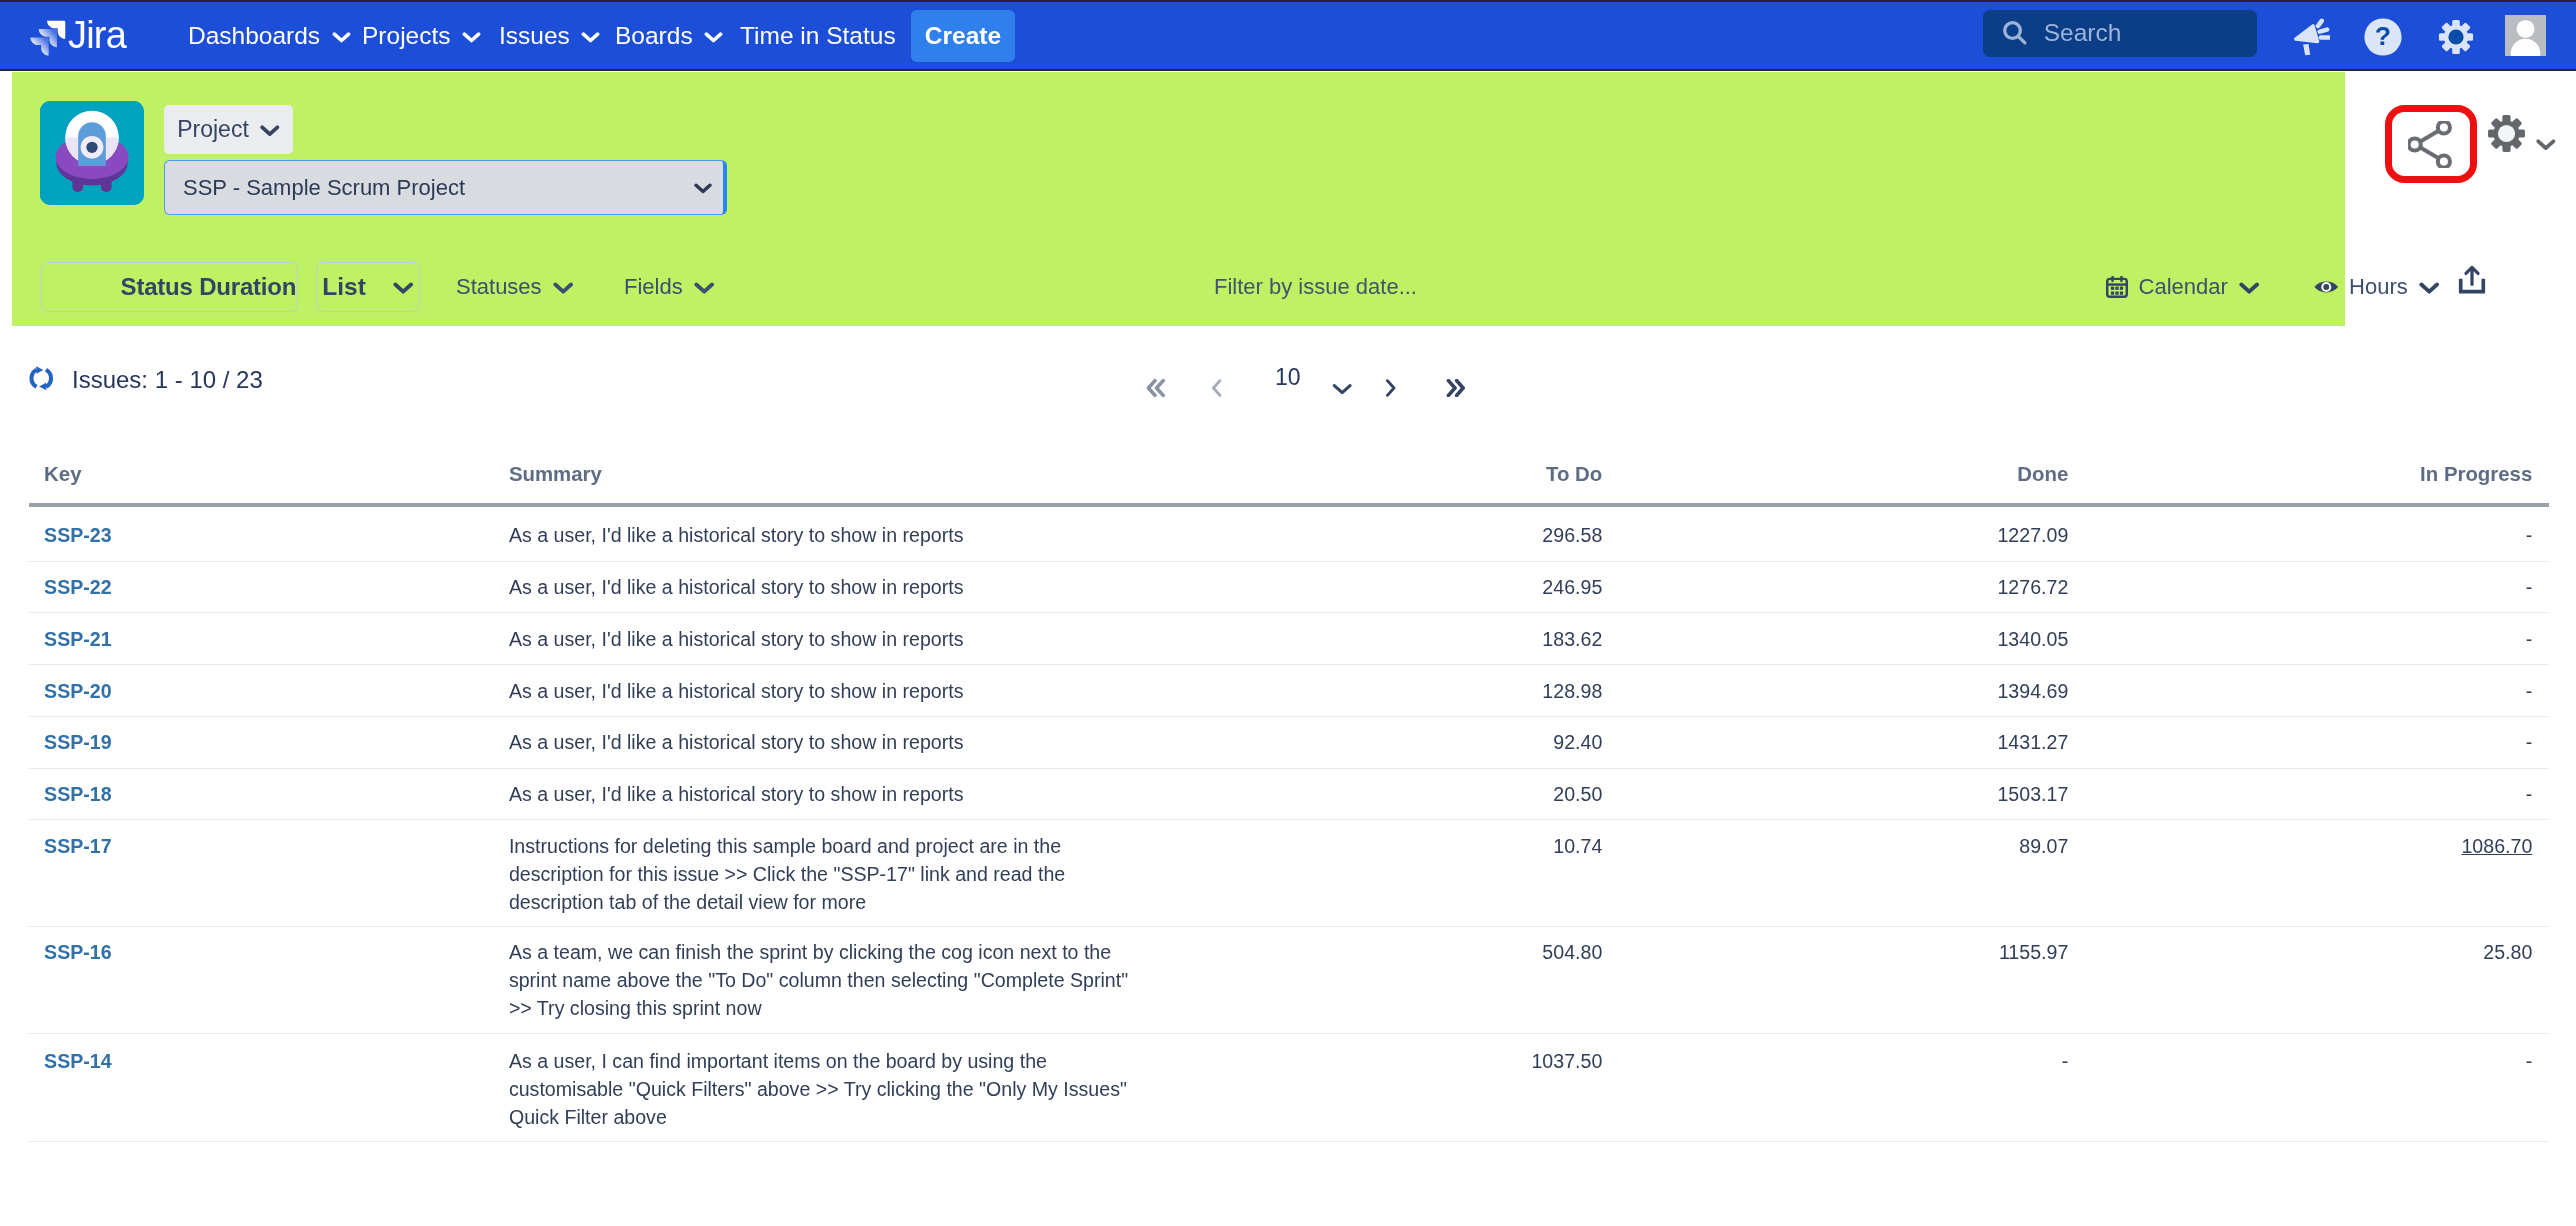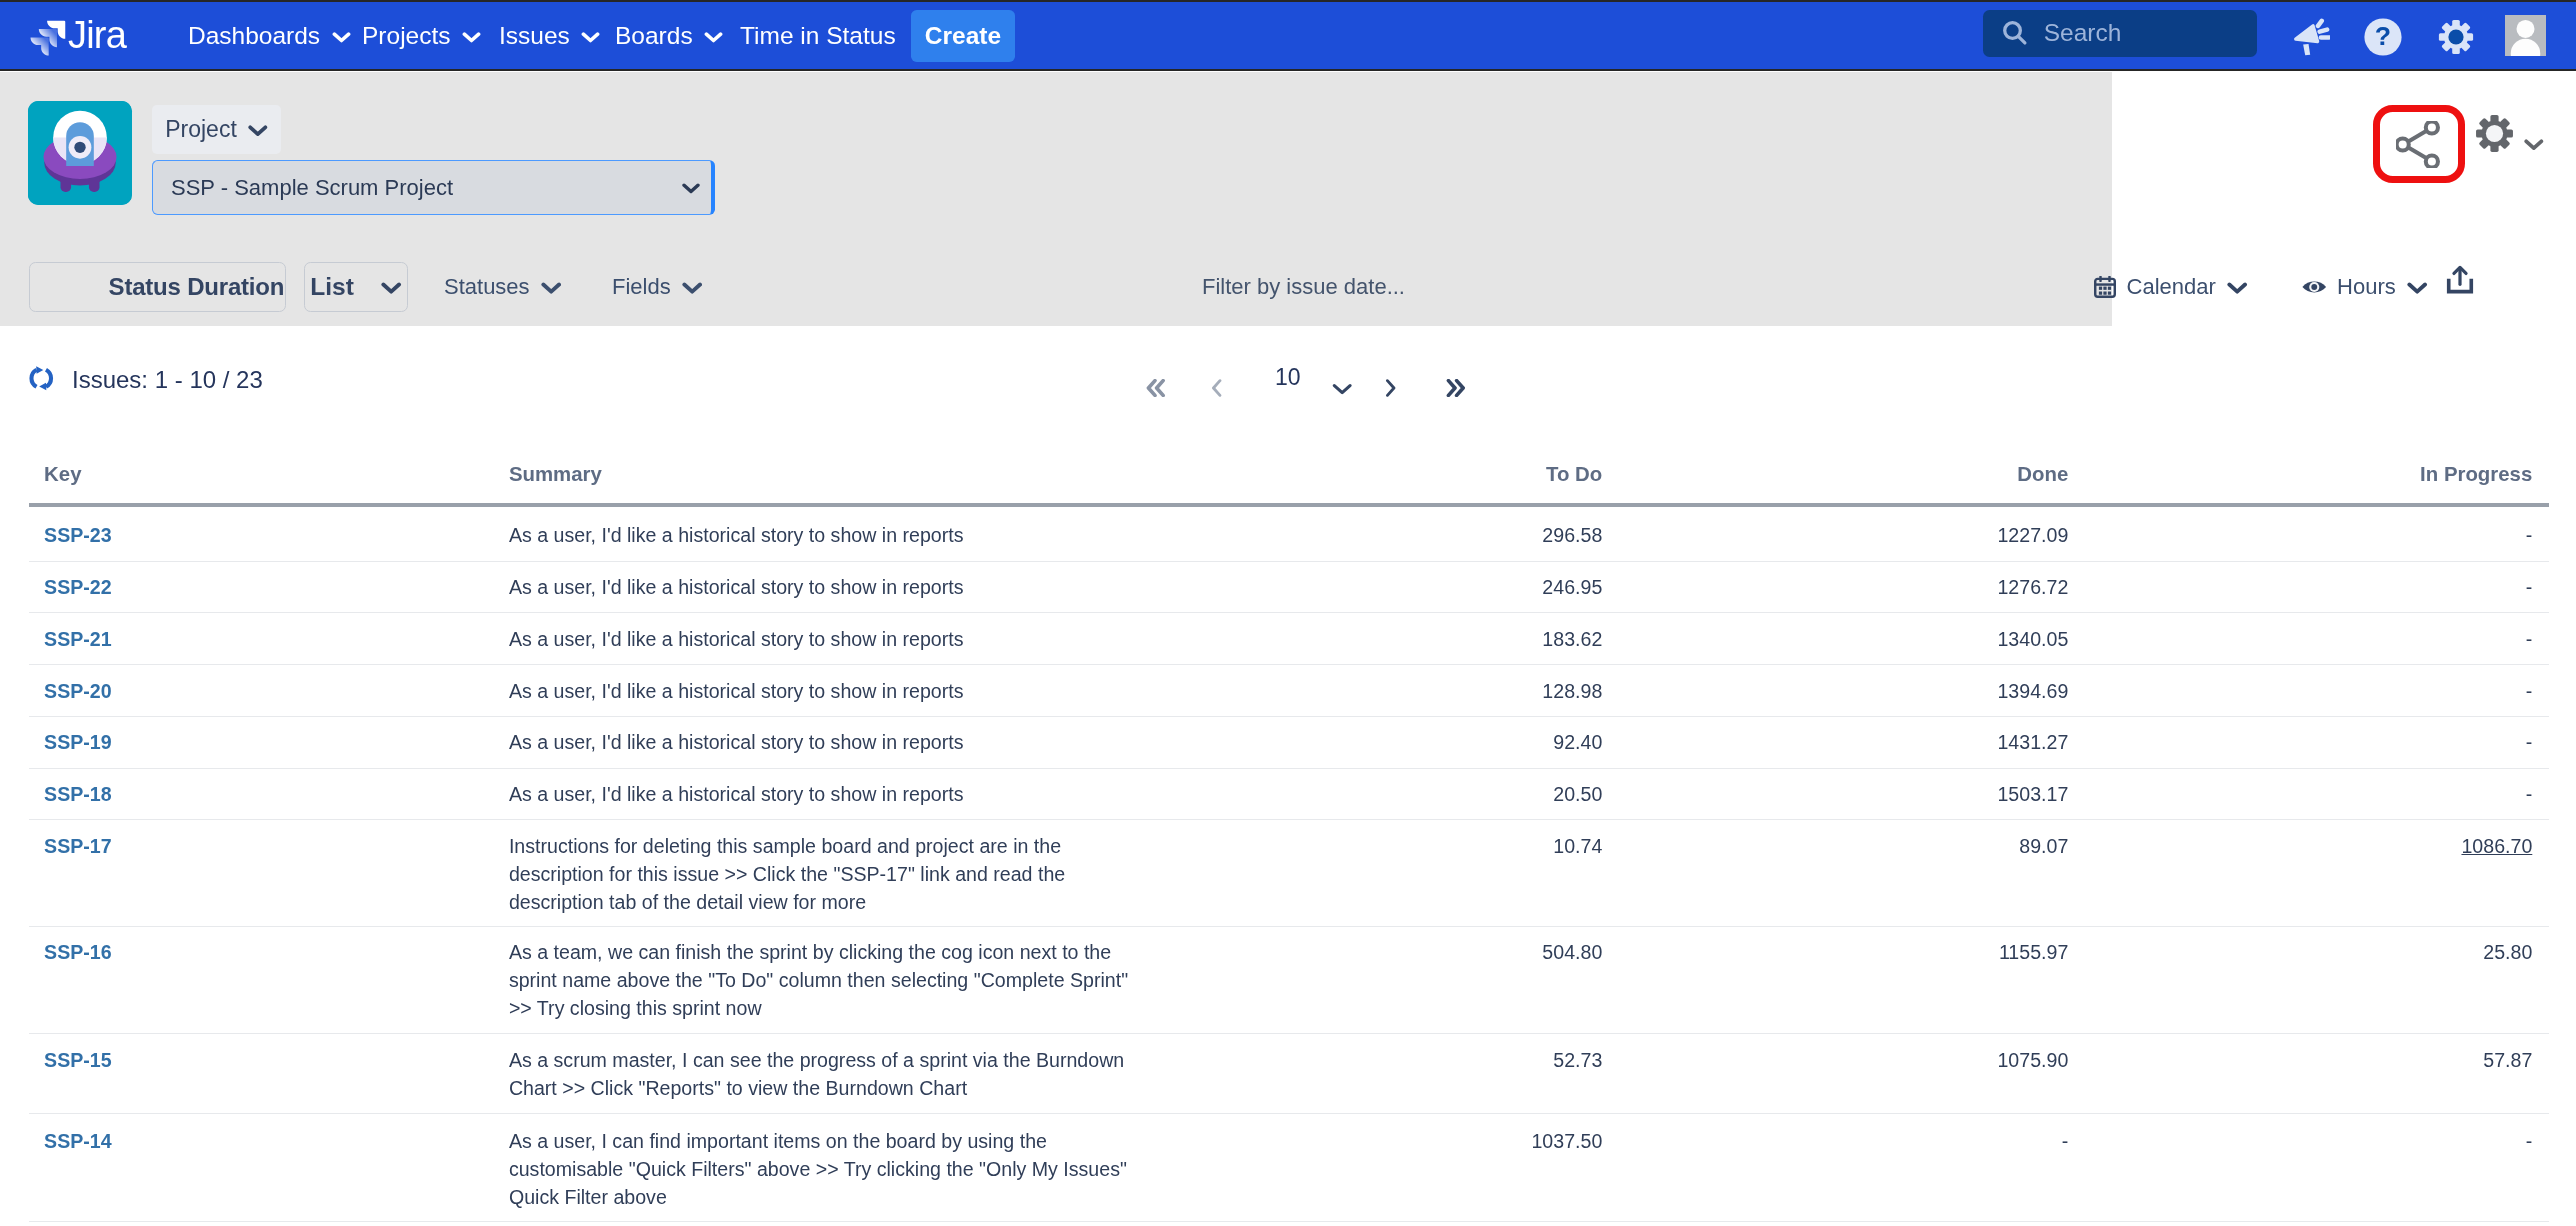--- a/index.html
+++ b/index.html
@@ -3,21 +3,21 @@
 <meta charset="utf-8">
 <style>
   * { margin:0; padding:0; box-sizing:border-box; }
   html,body { width:2576px; height:1227px; overflow:hidden; background:#fff;
     font-family:"Liberation Sans", sans-serif; }
   .topstrip { position:absolute; left:0; top:0; width:2576px; height:2.4px; background:#262626; }
   .nav { position:absolute; left:0; top:2.4px; width:2576px; height:67px; background:#1d4ed8; }
   .nav .item { position:absolute; top:0; height:67px; display:flex; align-items:center;
     color:#ffffff; font-size:24.5px; }
   .navstrip { position:absolute; left:0; top:69px; width:2576px; height:2.4px; background:#262626; }
-  .band { position:absolute; left:0; top:72px; width:2112px; height:255px; background:#e5e5e5; }
+  .band { position:absolute; left:12px; top:72px; width:2333px; height:255px; background:#bef264; }
   .content { position:absolute; left:0; top:326px; width:2576px; height:900px; background:#fff; }
 
   
   .logo { position:absolute; left:24.5px; top:13px; }
   .logotext { position:absolute; left:68px; top:0; height:67px; display:flex; align-items:center;
     color:#fff; font-size:38px; font-weight:400; letter-spacing:-0.8px; }
   .create { position:absolute; left:911px; top:7.3px; width:104px; height:52px; background:#2f80ed;
     border-radius:5.7px; color:#fff; font-size:24.5px; font-weight:600; display:flex;
     align-items:center; justify-content:center; }
   .search { position:absolute; left:1983px; top:7.3px; width:274px; height:47px; background:#0b3e86;
@@ -377,27 +377,20 @@
           <td class="r" style="vertical-align:top;">89.07</td>
           <td class="r" style="vertical-align:top;text-decoration:underline;">1086.70</td>
       </tr>
       <tr>
         <td class="key" style="vertical-align:top;">SSP-16</td>
         <td class="l">As a team, we can finish the sprint by clicking the cog icon next to the<br>sprint name above the "To Do" column then selecting "Complete Sprint"<br>&gt;&gt; Try closing this sprint now</td>
         <td class="r" style="vertical-align:top;">504.80</td>
           <td class="r" style="vertical-align:top;">1155.97</td>
           <td class="r" style="vertical-align:top;">25.80</td>
       </tr>
-      <tr>
-        <td class="key" style="vertical-align:top;">SSP-15</td>
-        <td class="l">As a scrum master, I can see the progress of a sprint via the Burndown<br>Chart &gt;&gt; Click "Reports" to view the Burndown Chart</td>
-        <td class="r" style="vertical-align:top;">52.73</td>
-          <td class="r" style="vertical-align:top;">1075.90</td>
-          <td class="r" style="vertical-align:top;">57.87</td>
-      </tr>
       <tr class="r14">
         <td class="key" style="vertical-align:top;">SSP-14</td>
         <td class="l">As a user, I can find important items on the board by using the<br>customisable "Quick Filters" above &gt;&gt; Try clicking the "Only My Issues"<br>Quick Filter above</td>
         <td class="r" style="vertical-align:top;">1037.50</td>
           <td class="r" style="vertical-align:top;">-</td>
           <td class="r" style="vertical-align:top;">-</td>
       </tr>
     </tbody>
   </table>
 </div>

